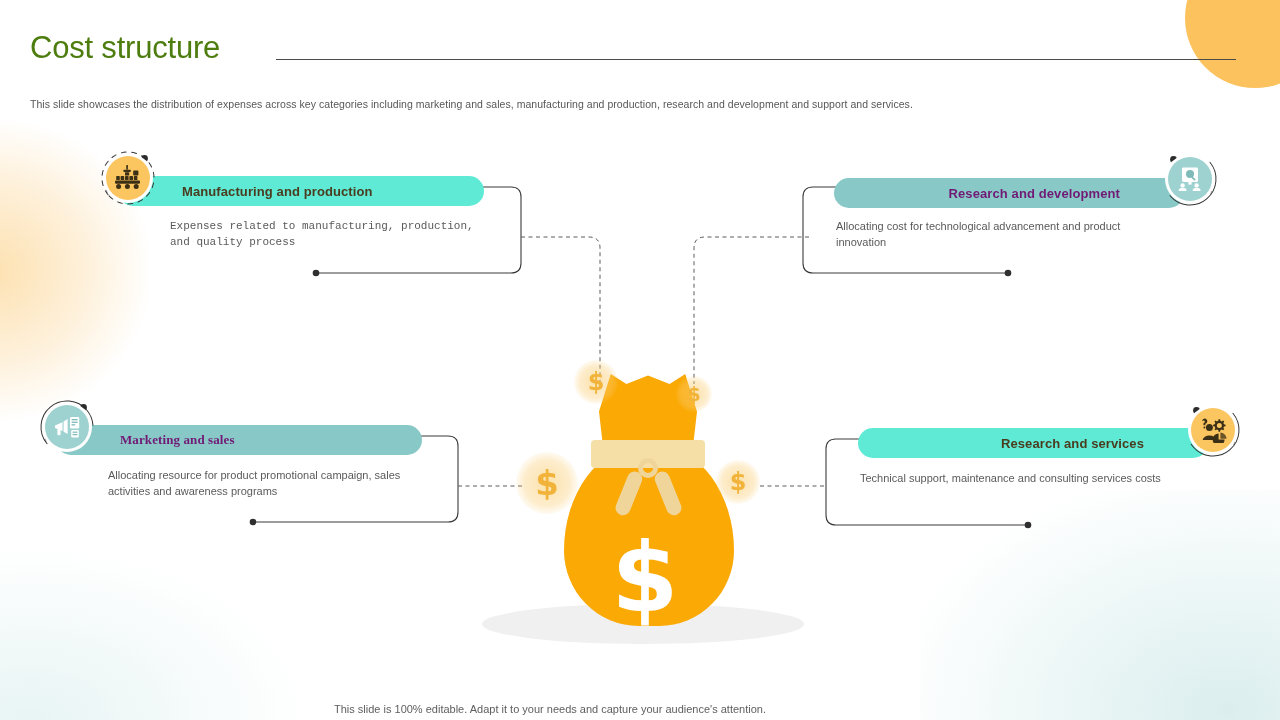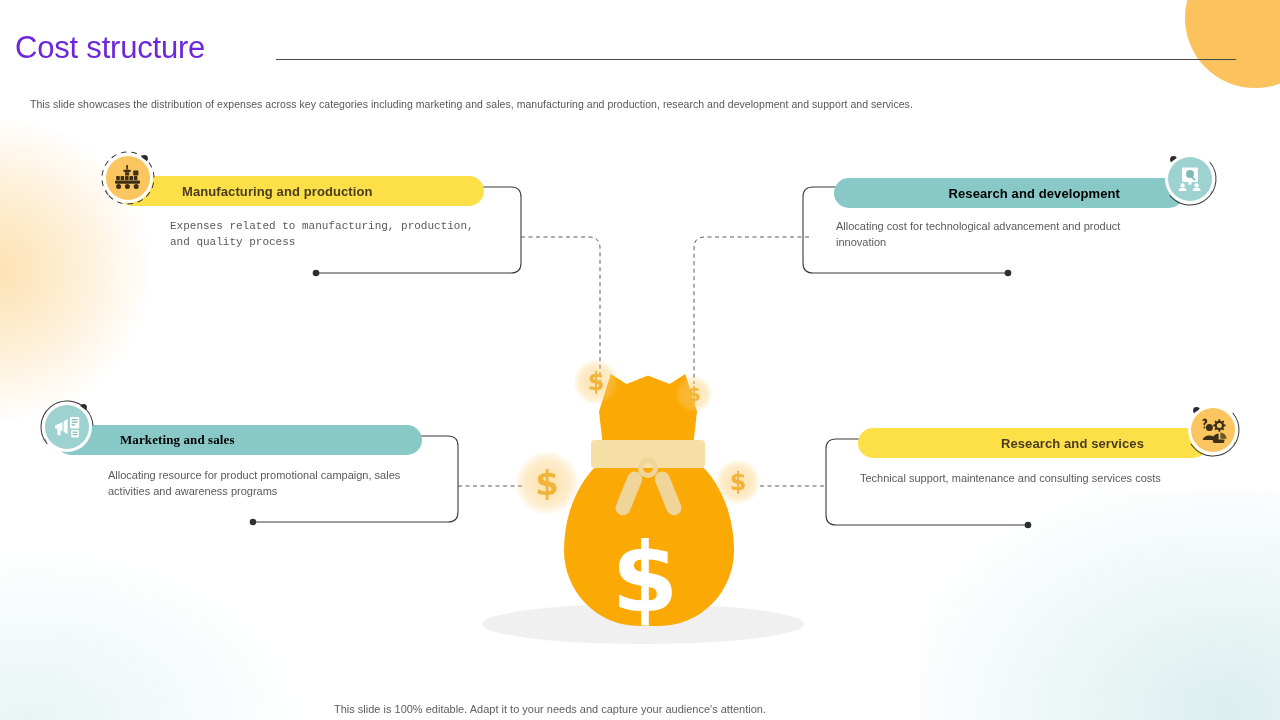--- a/index.html
+++ b/index.html
@@ -42,24 +42,24 @@
     position: absolute;
     right: -45px; top: -52px;
     width: 140px; height: 140px;
     border-radius: 50%;
     background: #FBC25E;
   }
 
   
   .page-title {
     position: absolute;
-    left: 15px; top: 31px;
+    left: 30px; top: 31px;
     font-size: 31px;
     font-weight: 400;
-    color: #6d28d9;
+    color: #4d7c0f;
     letter-spacing: -0.2px;
     line-height: 1.1;
   }
   .title-rule {
     position: absolute;
     left: 276px; top: 59px;
     width: 960px; height: 1px;
     background: #4a4a4a;
   }
   .page-subtitle {
@@ -162,22 +162,22 @@
     height: 30px;
     border-radius: 15px;
     display: flex;
     align-items: center;
     font-size: 13px;
     font-weight: 700;
     color: #ffffff;
     letter-spacing: 0.1px;
     white-space: nowrap;
   }
-  .card-pill.orange { background: #fde047; color: #4a3c20; }
-  .card-pill.teal   { background: #88C9C7; color: #000000; }
+  .card-pill.orange { background: #5eead4; color: #4a3c20; }
+  .card-pill.teal   { background: #88C9C7; color: #701a75; }
   .card-pill.left-align  { justify-content: flex-start; padding-left: 64px; }
   .card-pill.right-align { justify-content: flex-end;  padding-right: 64px; }
 
   .card-desc {
     position: absolute;
     font-size: 11px;
     line-height: 1.48;
     color: #5a5a5a;
   }
   .card-desc.ta-left  { text-align: left; }

